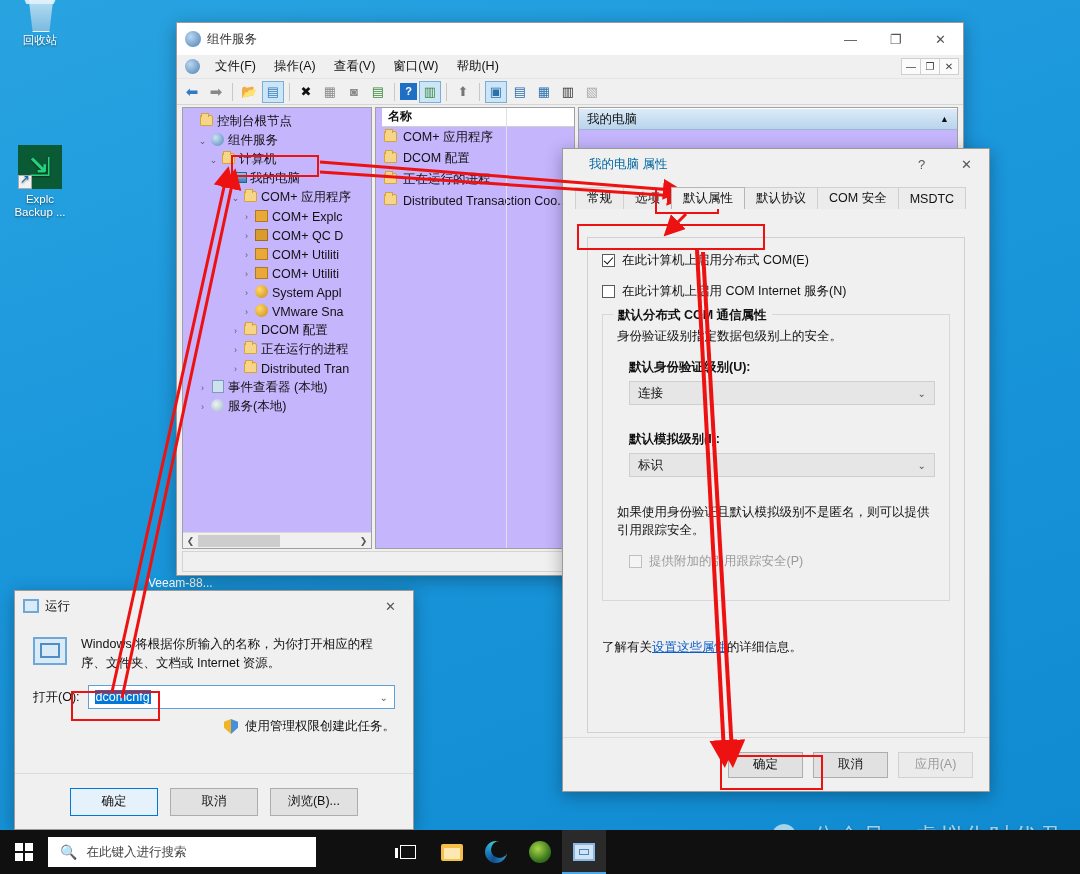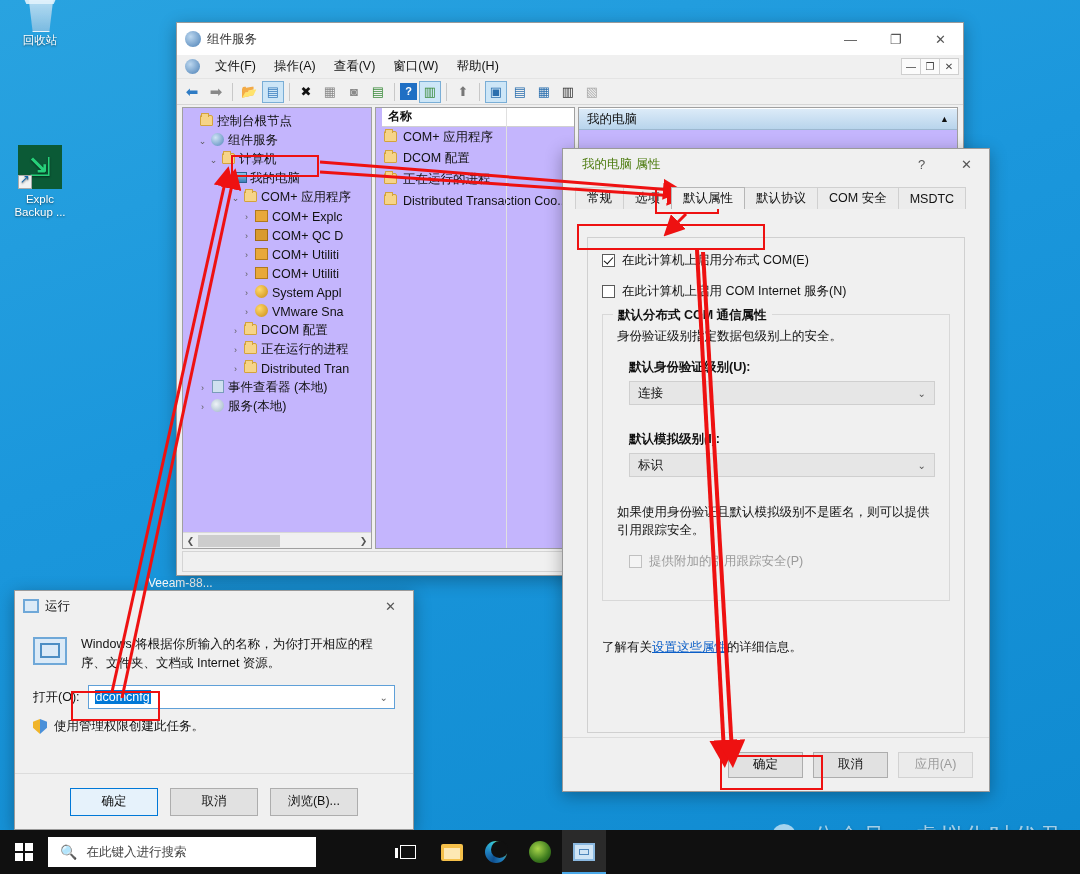--- a/index.html
+++ b/index.html
@@ -104,21 +104,21 @@
      border-top:1px solid #d8d8d8;display:flex;align-items:center;}
   .hscroll .ar{width:15px;text-align:center;font-size:9px;color:#555;}
   .hscroll .thumb{height:12px;background:#cdcdcd;}
 
   .statusbar { position:absolute;left:5px;right:5px;bottom:3px;height:21px;background:#f0f0f0;
      border:1px solid #d4d4d4; }
 
   
   #props { left:562px; top:148px; width:428px; height:644px; background:#f0f0f0;}
   #props .title-bar{height:30px;}
-  #props .dlg-title{font-size:12.5px;color:#4d7c0f;margin-left:11px;}
+  #props .dlg-title{font-size:12.5px;color:#0369a1;margin-left:18px;}
   .tabs { display:flex; align-items:flex-end; padding-left:12px; height:24px; margin-top:6px;}
   .tab { height:22px; padding:0 11px; font-size:12.5px; color:#111; display:flex;align-items:center;
          border:1px solid #d0d0d0; border-bottom:none; background:#ececec; margin-right:-1px;}
   .tab.active { background:#f0f0f0; border-color:#b6b6b6; position:relative; z-index:2;}
   .tab-panel { margin:0 12px; border:1px solid #d0d0d0; background:#f0f0f0;
                position:absolute; left:12px; right:12px; top:88px; bottom:58px; padding:14px 14px 0;}
   .chk-row { display:flex;align-items:center;gap:7px;font-size:12.5px;color:#111;margin-bottom:14px;}
   .chk { width:13px;height:13px;border:1px solid #5a5a5a;background:#fff;flex:none;position:relative;}
   .chk.checked:after{content:"";position:absolute;left:3px;top:0px;width:4px;height:8px;
       border:solid #111;border-width:0 1.6px 1.6px 0;transform:rotate(42deg);}
@@ -149,21 +149,21 @@
   .run-body{padding:14px 18px 0;display:flex;gap:14px;}
   .run-ico{width:34px;height:30px;flex:none;position:relative;}
   .run-ico .o{position:absolute;inset:2px 0 0 0;border:2px solid #6fa8d8;background:#dbeaf7;}
   .run-ico .i{position:absolute;left:7px;top:8px;right:7px;bottom:7px;border:2px solid #4d8ec4;}
   .run-desc{font-size:12.5px;color:#111;line-height:19px;}
   .run-open{display:flex;align-items:center;padding:0 18px;margin-top:12px;gap:8px;}
   .run-open .ol{font-size:12.5px;color:#111;}
   .run-combo{flex:1;height:24px;border:1px solid #5fa0d8;background:#fff;display:flex;align-items:center;
      padding:0 6px;font-size:12.5px;}
   .run-combo .sel{background:#0078d7;color:#fff;padding:0 1px;}
-  .uac-row{display:flex;align-items:center;gap:7px;padding:0 18px;margin-top:9px;font-size:12.5px;color:#111;}
+  .uac-row{display:flex;align-items:center;gap:7px;padding:0 18px;margin-top:9px;font-size:12.5px;color:#111;justify-content:flex-end;}
   .shield{width:14px;height:15px;flex:none;
      background:linear-gradient(90deg,#f0b429 0 50%,#4a90d9 50% 100%);
      clip-path:polygon(50% 0,100% 18%,100% 58%,50% 100%,0 58%,0 18%);}
   .run-btns{position:absolute;left:0;right:0;bottom:0;height:56px;background:#f0f0f0;
      border-top:1px solid #dcdcdc;display:flex;align-items:center;justify-content:center;gap:12px;}
   .run-btns .btn{min-width:88px;height:28px;}
 
   
   #taskbar{position:absolute;left:0;bottom:0;width:1080px;height:44px;background:#101010;
      display:flex;align-items:center;}

